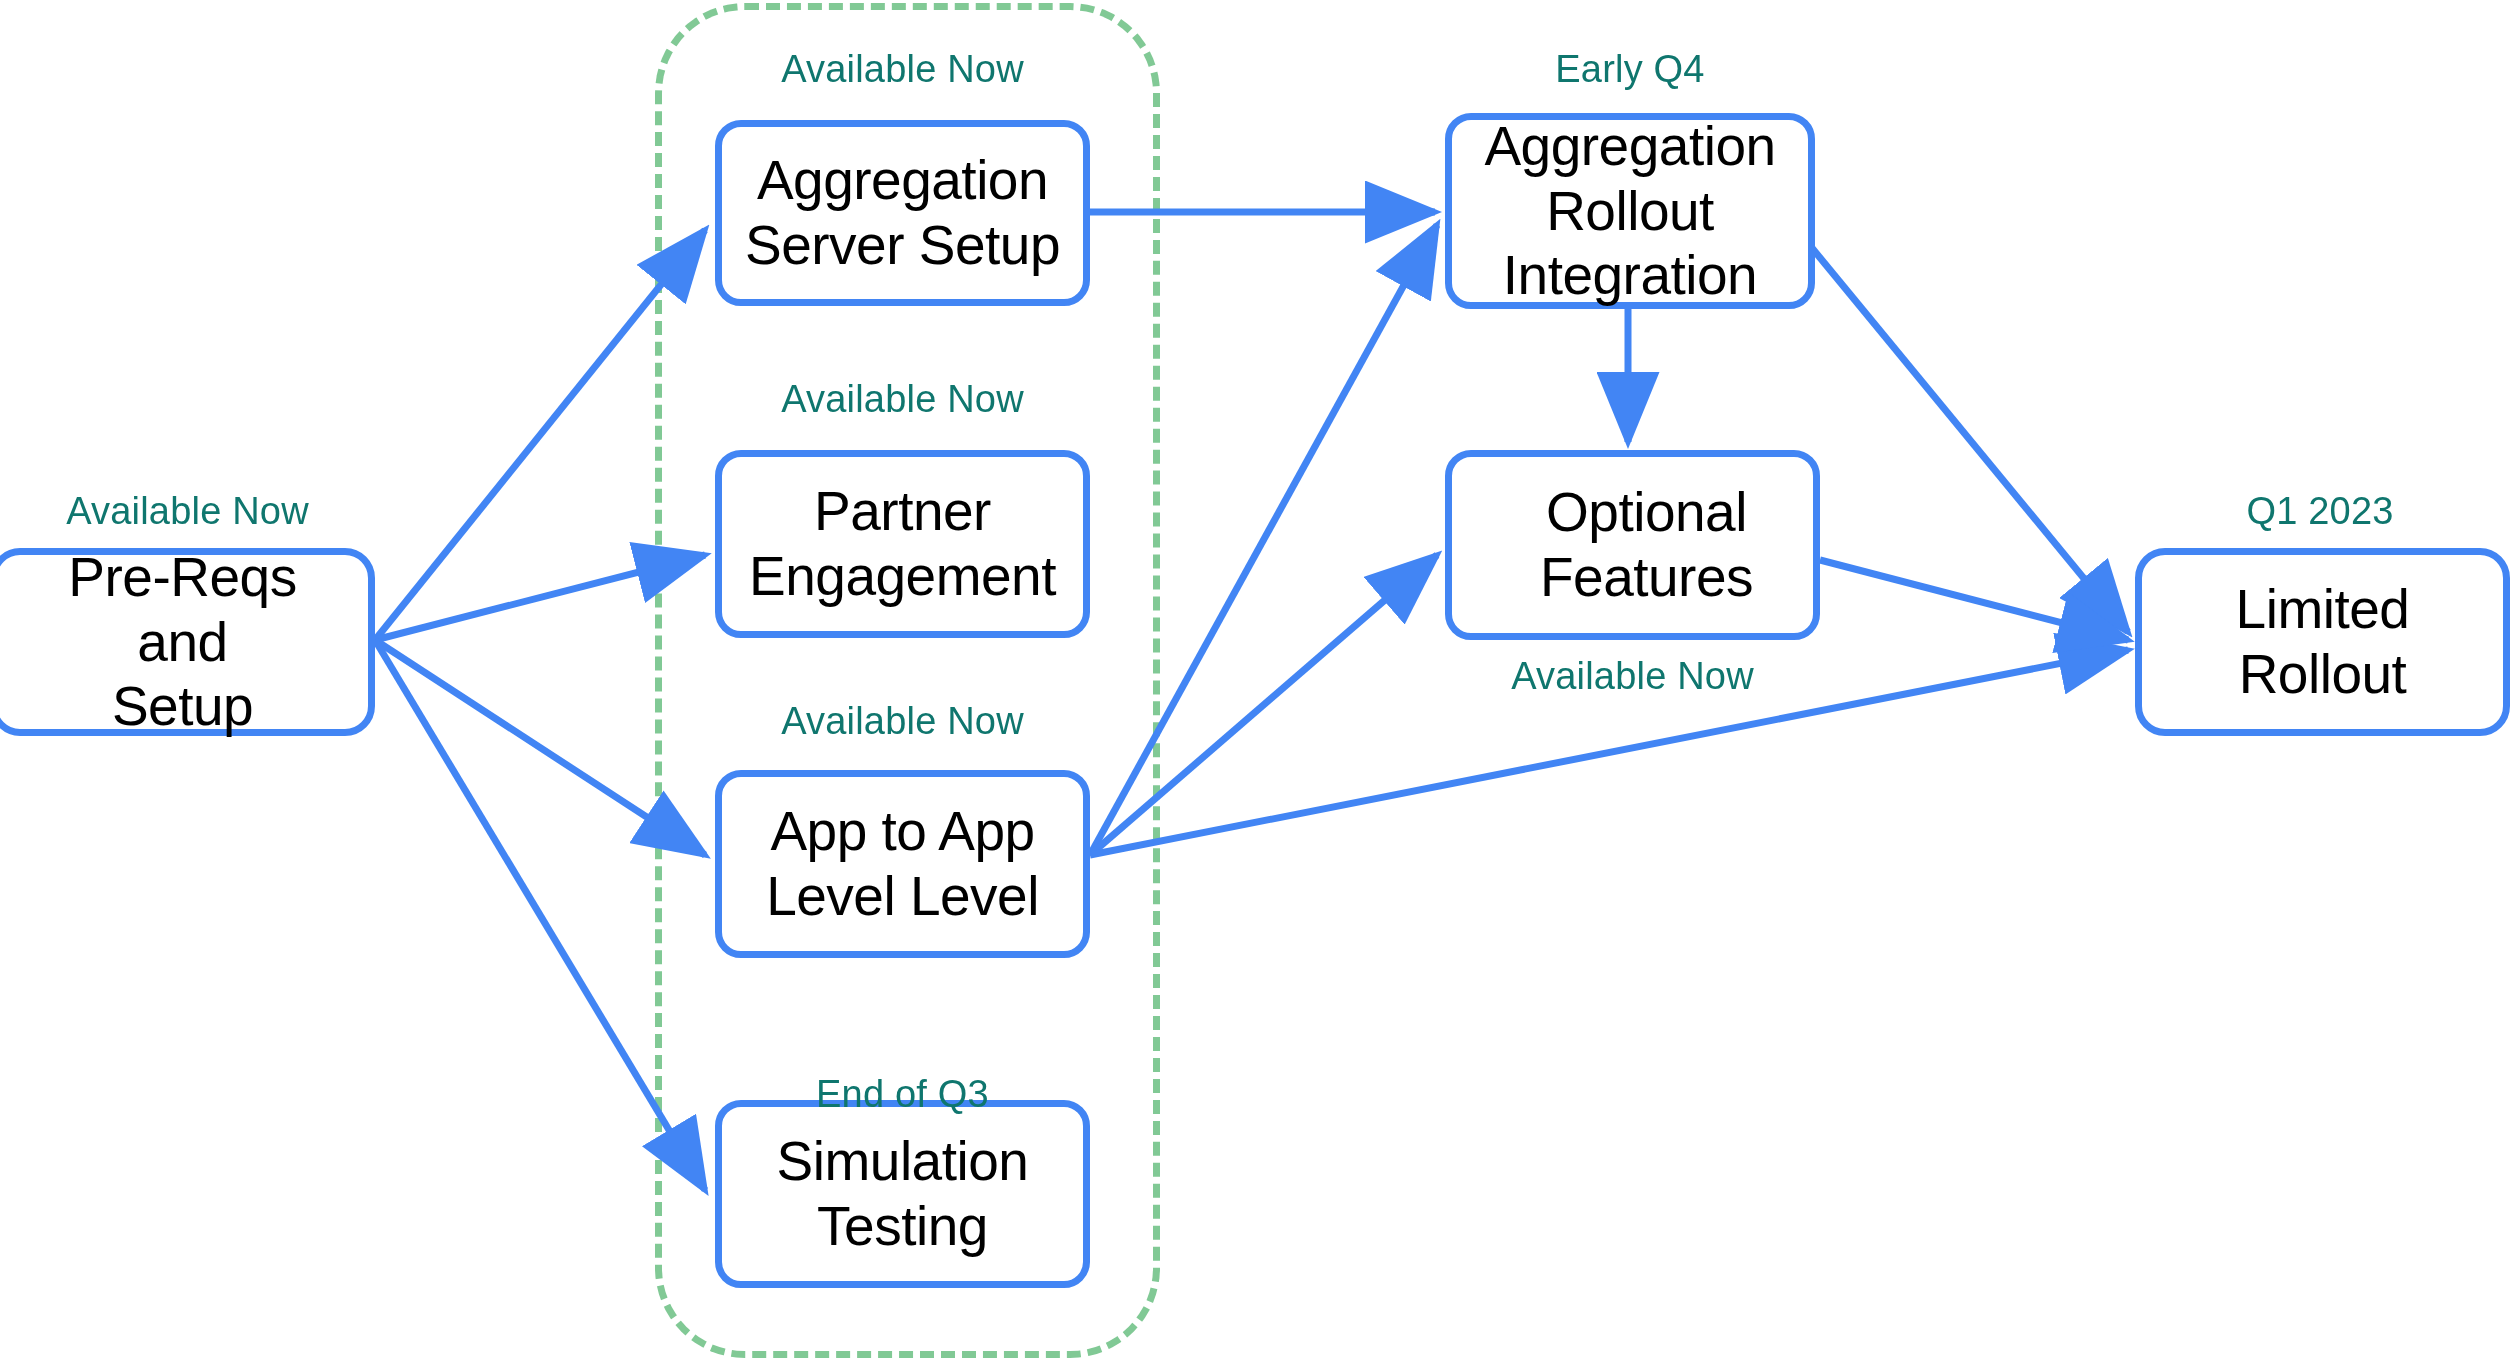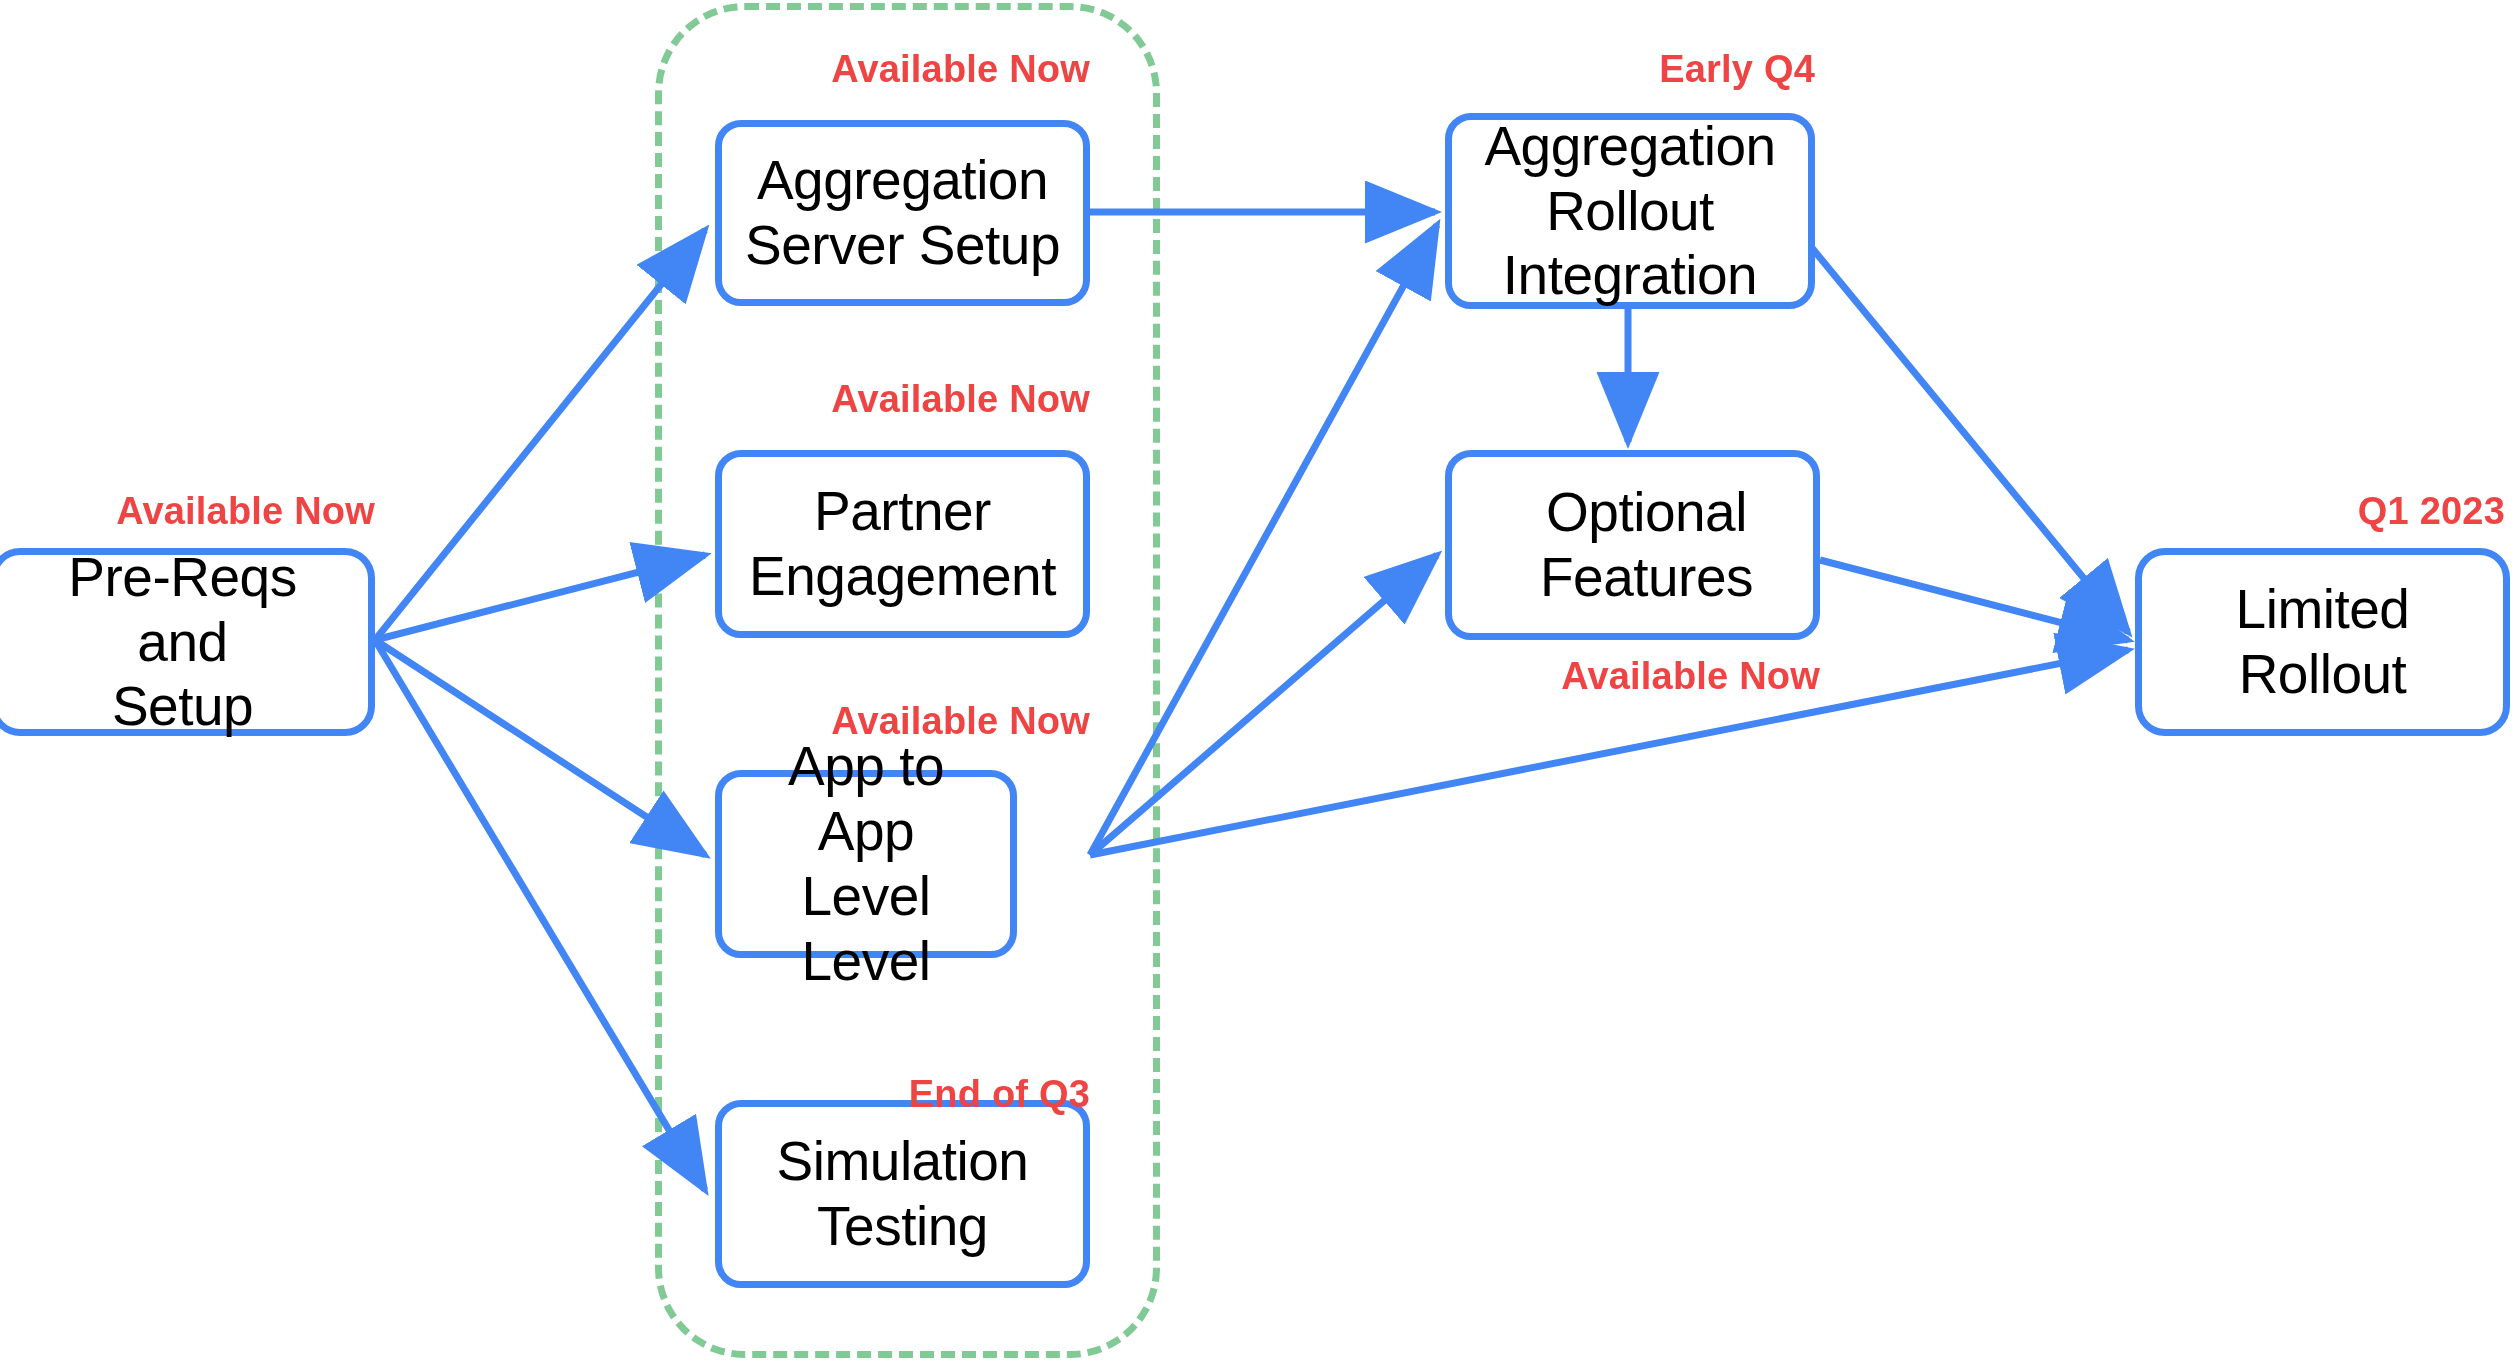--- a/index.html
+++ b/index.html
@@ -25,26 +25,26 @@
     text-align:center;
     color:#000000;
     font-size:55px;
     line-height:1.18;
     letter-spacing:-0.5px;
     z-index:3;
   }
   .node span{display:block;padding:0 10px;}
   .phase-label{
     position:absolute;
-    color:#ef4444;
+    color:#0f766e;
     font-size:38px;
-    font-weight:700;
+    font-weight:400;
     letter-spacing:0.2px;
     white-space:nowrap;
-    text-align:right;
+    text-align:center;
     z-index:4;
   }
 </style>
 </head>
 <body>
 
 <div id="stage">
 
   <div class="group-box" style="left:655px; top:3px; width:505px; height:1355px;"></div>
 
@@ -105,21 +105,21 @@
     </span>
   </div>
 
   <div class="node" style="left:715px; top:450px; width:375px; height:188px;">
     <span>
       <span>Partner</span>
       <span>Engagement</span>
     </span>
   </div>
 
-  <div class="node" style="left:715px; top:770px; width:302px; height:188px;">
+  <div class="node" style="left:715px; top:770px; width:375px; height:188px;">
     <span>
       <span>App to App</span>
       <span>Level Level</span>
     </span>
   </div>
 
   <div class="node" style="left:715px; top:1100px; width:375px; height:188px;">
     <span>
       <span>Simulation</span>
       <span>Testing</span>

